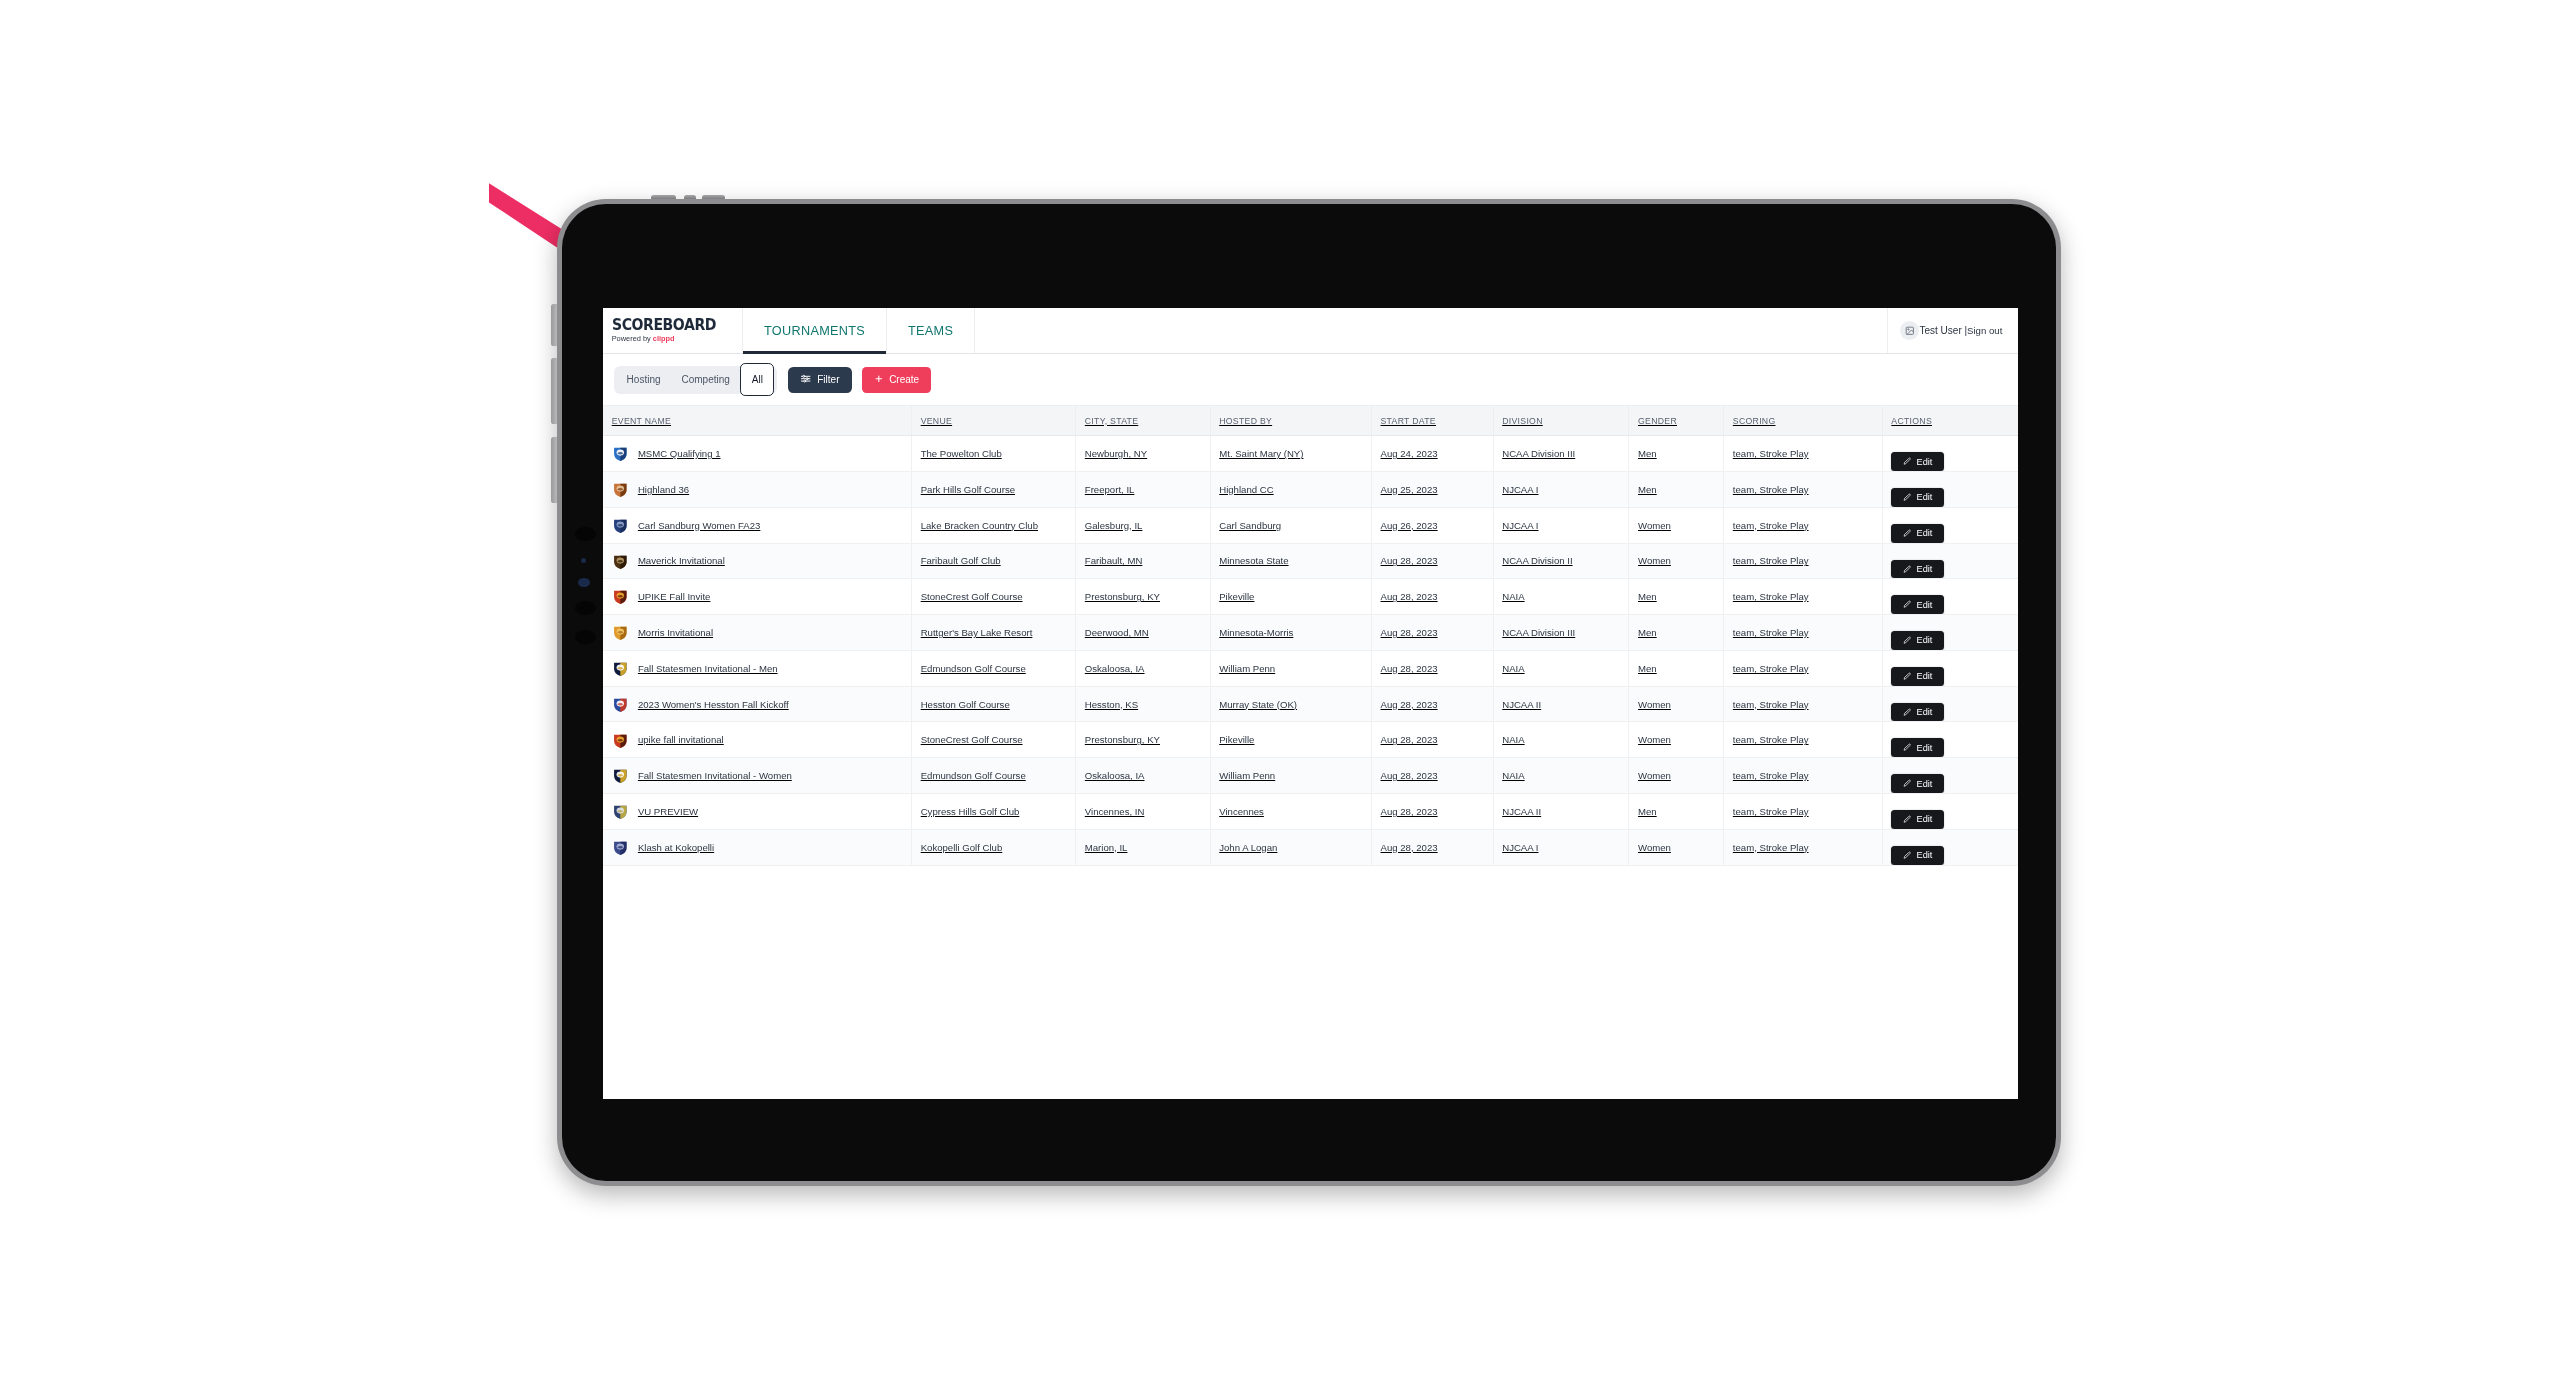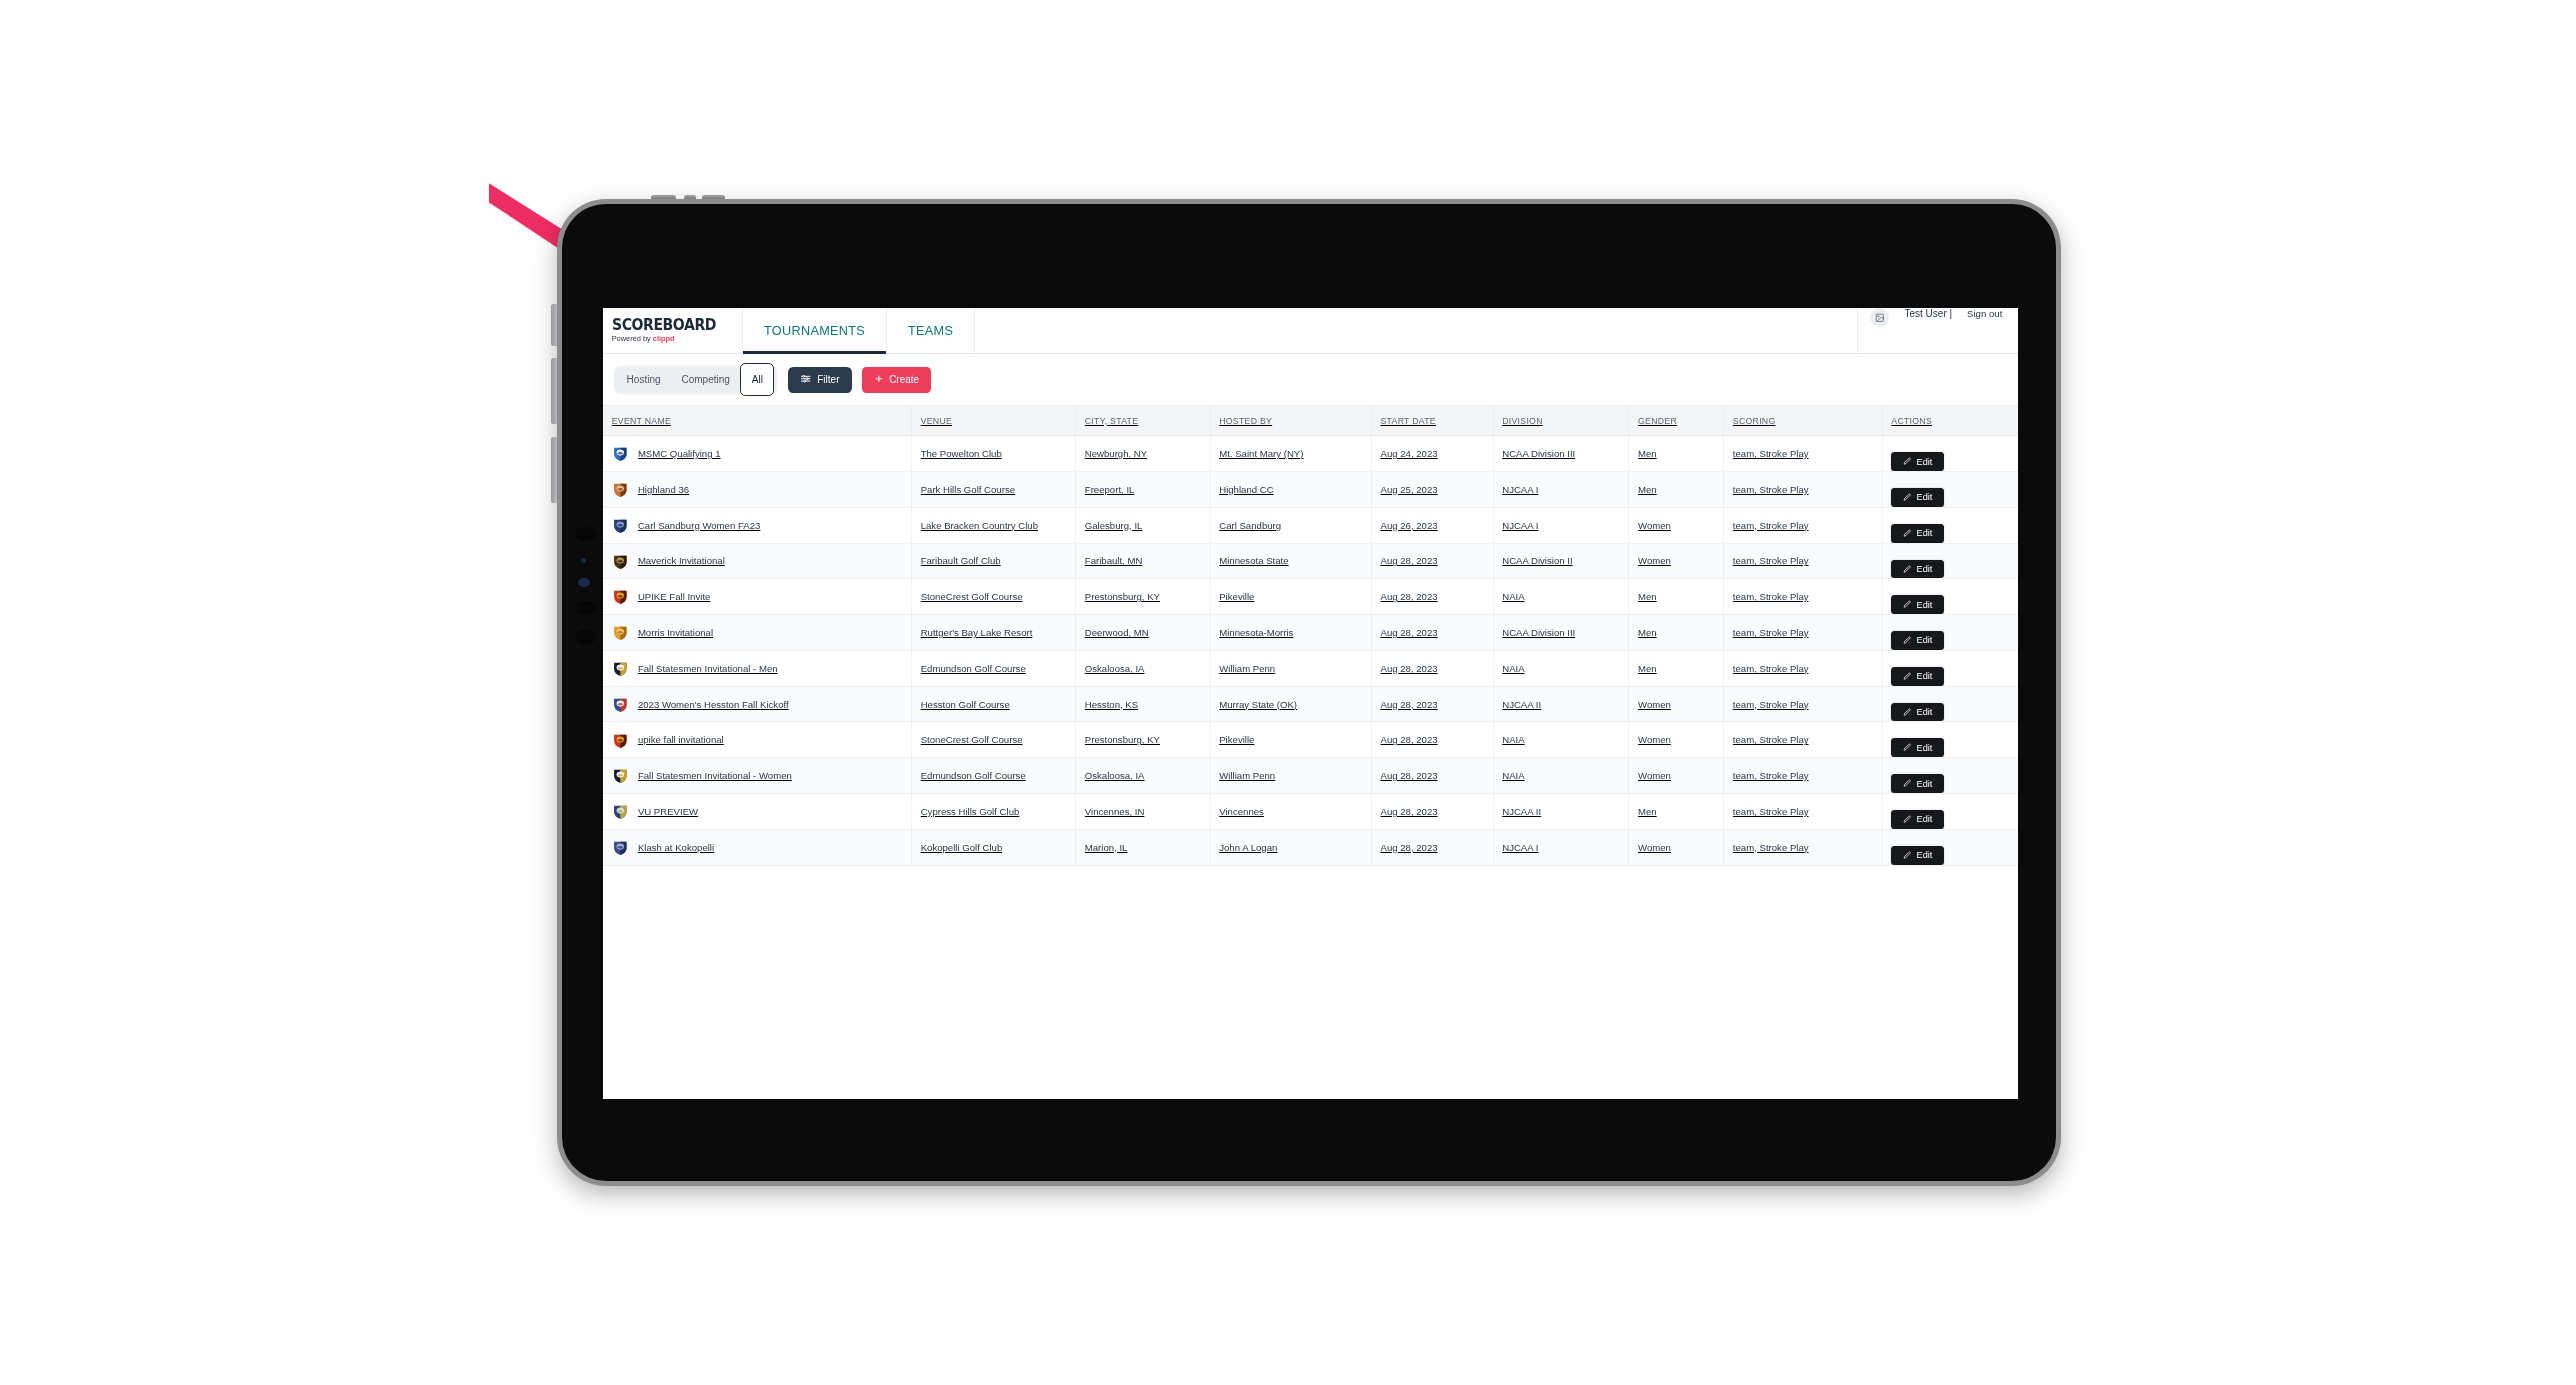--- a/index.html
+++ b/index.html
@@ -105,21 +105,21 @@
     cursor: pointer;
     position: relative;
     background: #fff;
   }
   .navtab.active::after {
     content:""; position:absolute; left:0; right:0; bottom:-0.9px;
     height: 2.6px; background: #1f2937;
   }
   .nav-spacer { flex: 1; border-right: 0.9px solid #eceef0; }
   .nav-user {
-    display:flex; gap:15px; padding: 0 15.7px 0 12.2px;
+    display:flex; align-items:center; gap:0; padding: 0 15.7px 0 12.2px;
   }
   .avatar {
     width: 19px; height:19px; border-radius:50%;
     background:#eceef1; display:flex;align-items:center;justify-content:center;
     color:#5b6472;
   }
   .nav-user .uname { font-size: 10px; color:#2b3442; }
   .nav-user .signout { font-size: 9.6px; color:#2b3442; cursor:pointer; }
 
   

